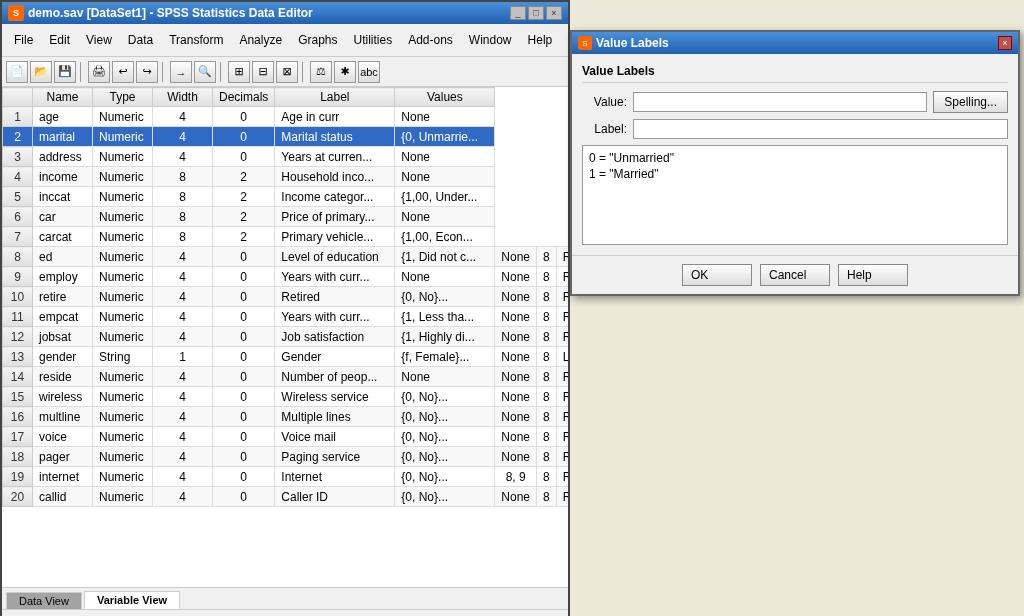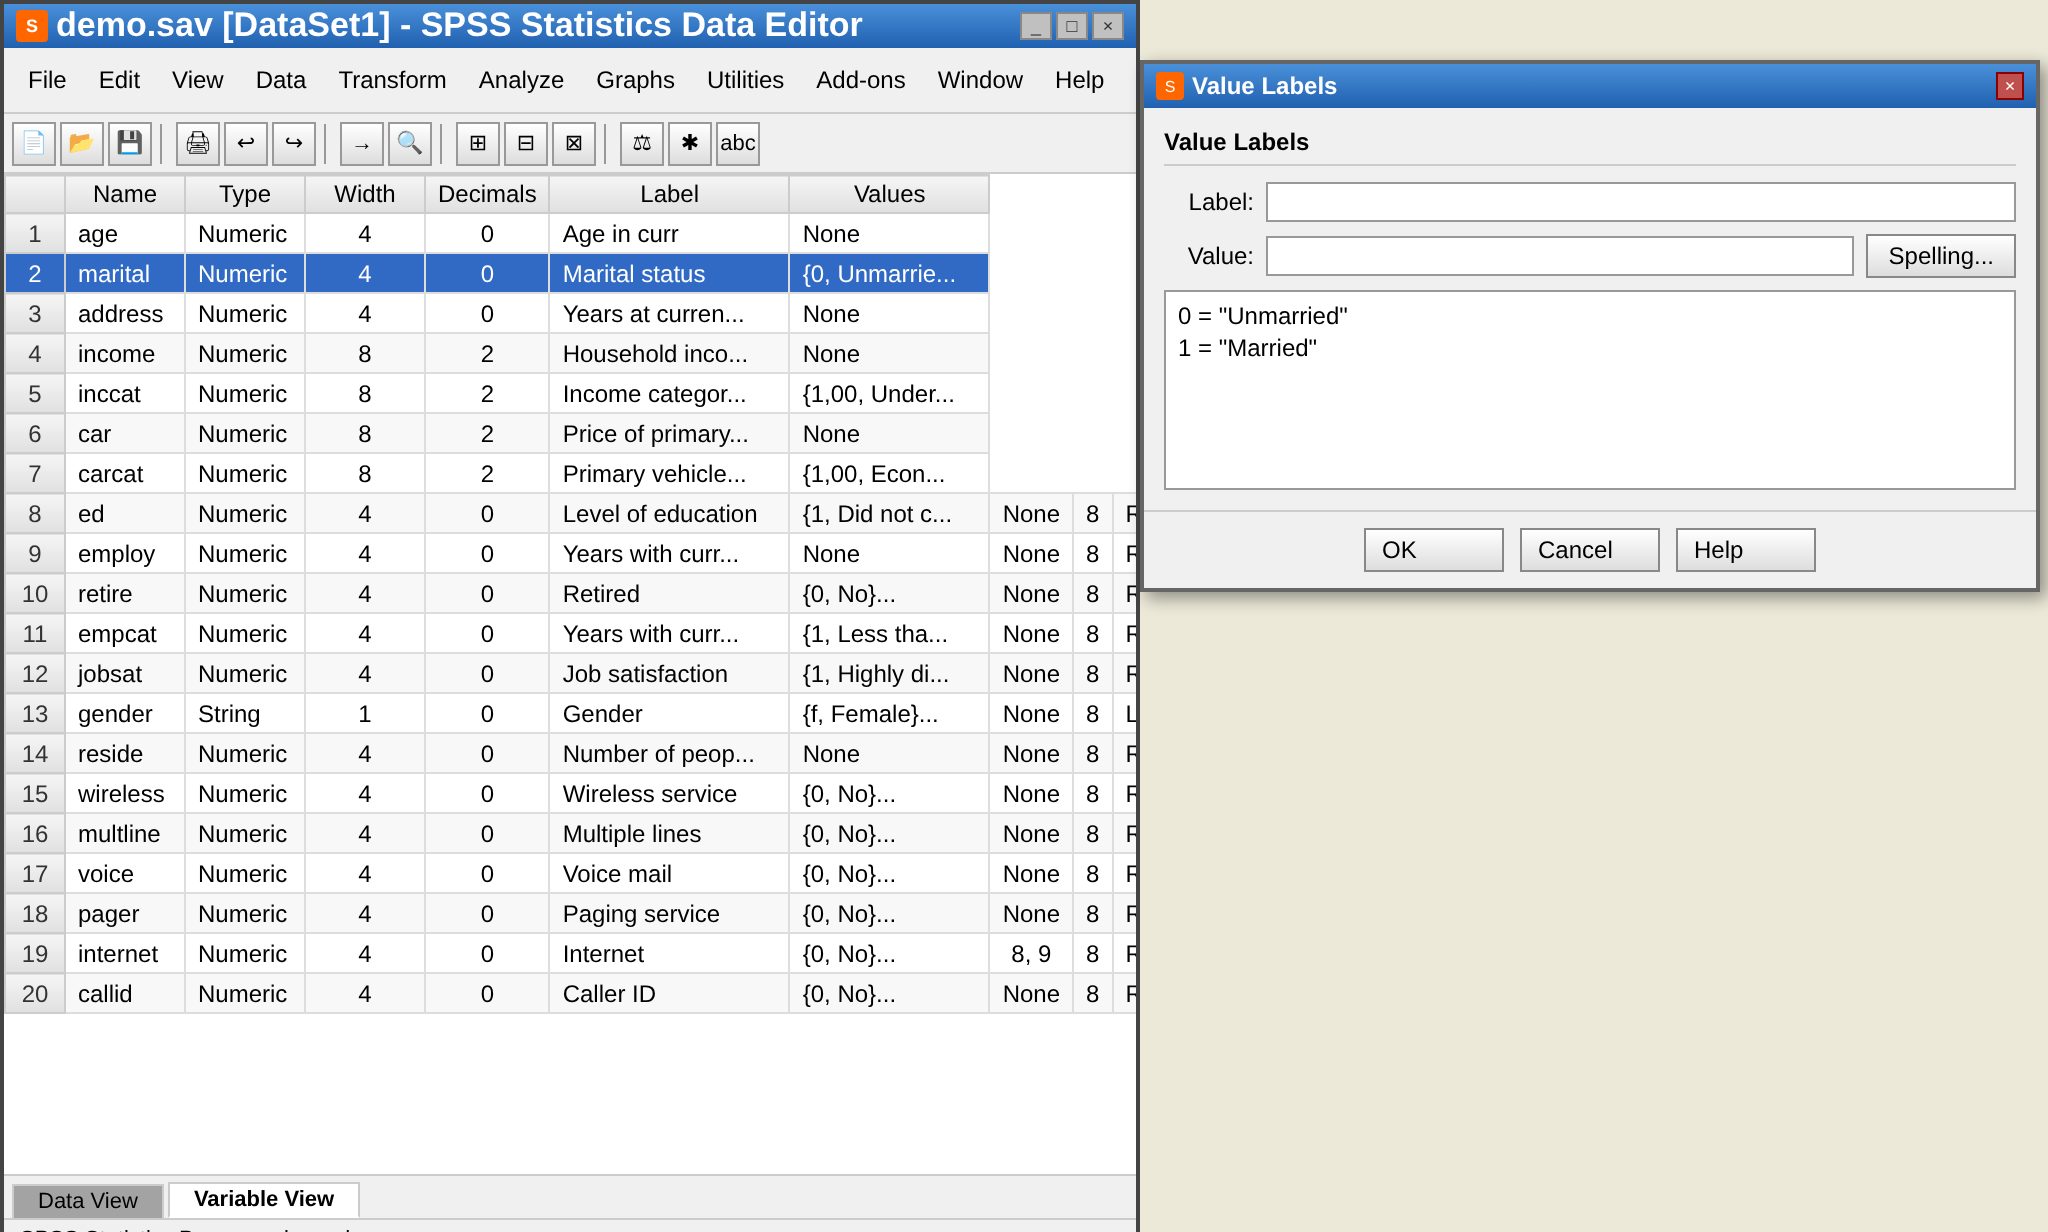--- a/index.html
+++ b/index.html
@@ -10,21 +10,21 @@
       background: linear-gradient(to bottom, #4a90d9, #2060b0);
       color: white;
       padding: 3px 6px;
       display: flex;
       align-items: center;
       justify-content: space-between;
       height: 22px;
     }
     .title-bar-left { display: flex; align-items: center; gap: 4px; }
     .title-bar-icon { width: 16px; height: 16px; background: #ff6600; border-radius: 2px; display: flex; align-items: center; justify-content: center; color: white; font-size: 9px; font-weight: bold; }
-    .title-bar-text { font-size: 17px; font-weight: bold; text-align: center; }
+    .title-bar-text { font-size: 12px; font-weight: bold; text-align: center; }
     .title-bar-controls { display: flex; gap: 2px; }
     .title-btn { width: 16px; height: 14px; background: #c0c0c0; border: 1px solid #888; font-size: 9px; display: flex; align-items: center; justify-content: center; cursor: pointer; color: #333; }
 
     
     .menu-bar {
       background: #f0f0f0;
       border-bottom: 1px solid #ccc;
       display: flex;
       align-items: center;
       padding: 2px 4px;
@@ -571,28 +571,28 @@
         </div>
         <div class="dialog-title-controls">
           <div class="dialog-close-btn">×</div>
         </div>
       </div>
 
       <div class="dialog-body">
         <div class="dialog-section-title">Value Labels</div>
 
         <div class="dialog-row">
-          <span class="dialog-label">Label:</span>
-          <input class="dialog-input" type="text" style="flex: 1 1 0%;">
-        </div>
-
-        <div class="dialog-row">
           <span class="dialog-label">Value:</span>
           <input class="dialog-input" type="text" style="">
           <button class="spelling-btn">Spelling...</button>
+        </div>
+
+        <div class="dialog-row">
+          <span class="dialog-label">Label:</span>
+          <input class="dialog-input" type="text" style="flex: 1 1 0%;">
         </div>
 
         <div class="dialog-mid">
 
 
           <div class="dialog-list-area">
             <div class="dialog-list-item">0 = "Unmarried"</div>
             <div class="dialog-list-item">1 = "Married"</div>
           </div>
         </div>

